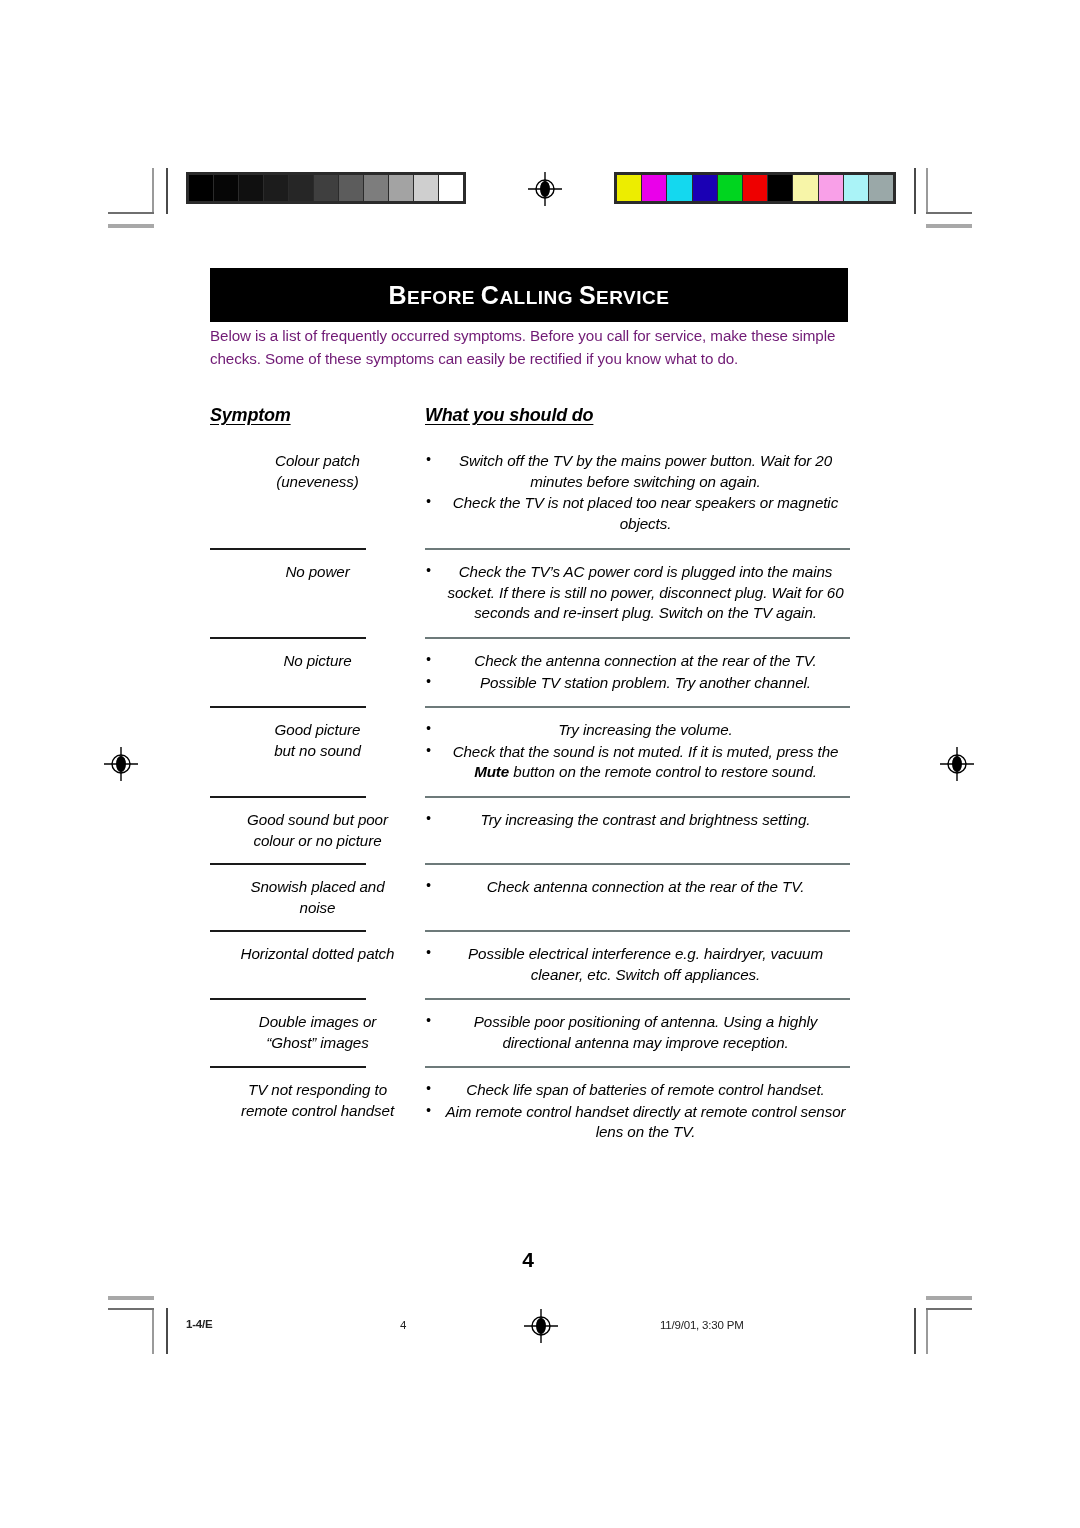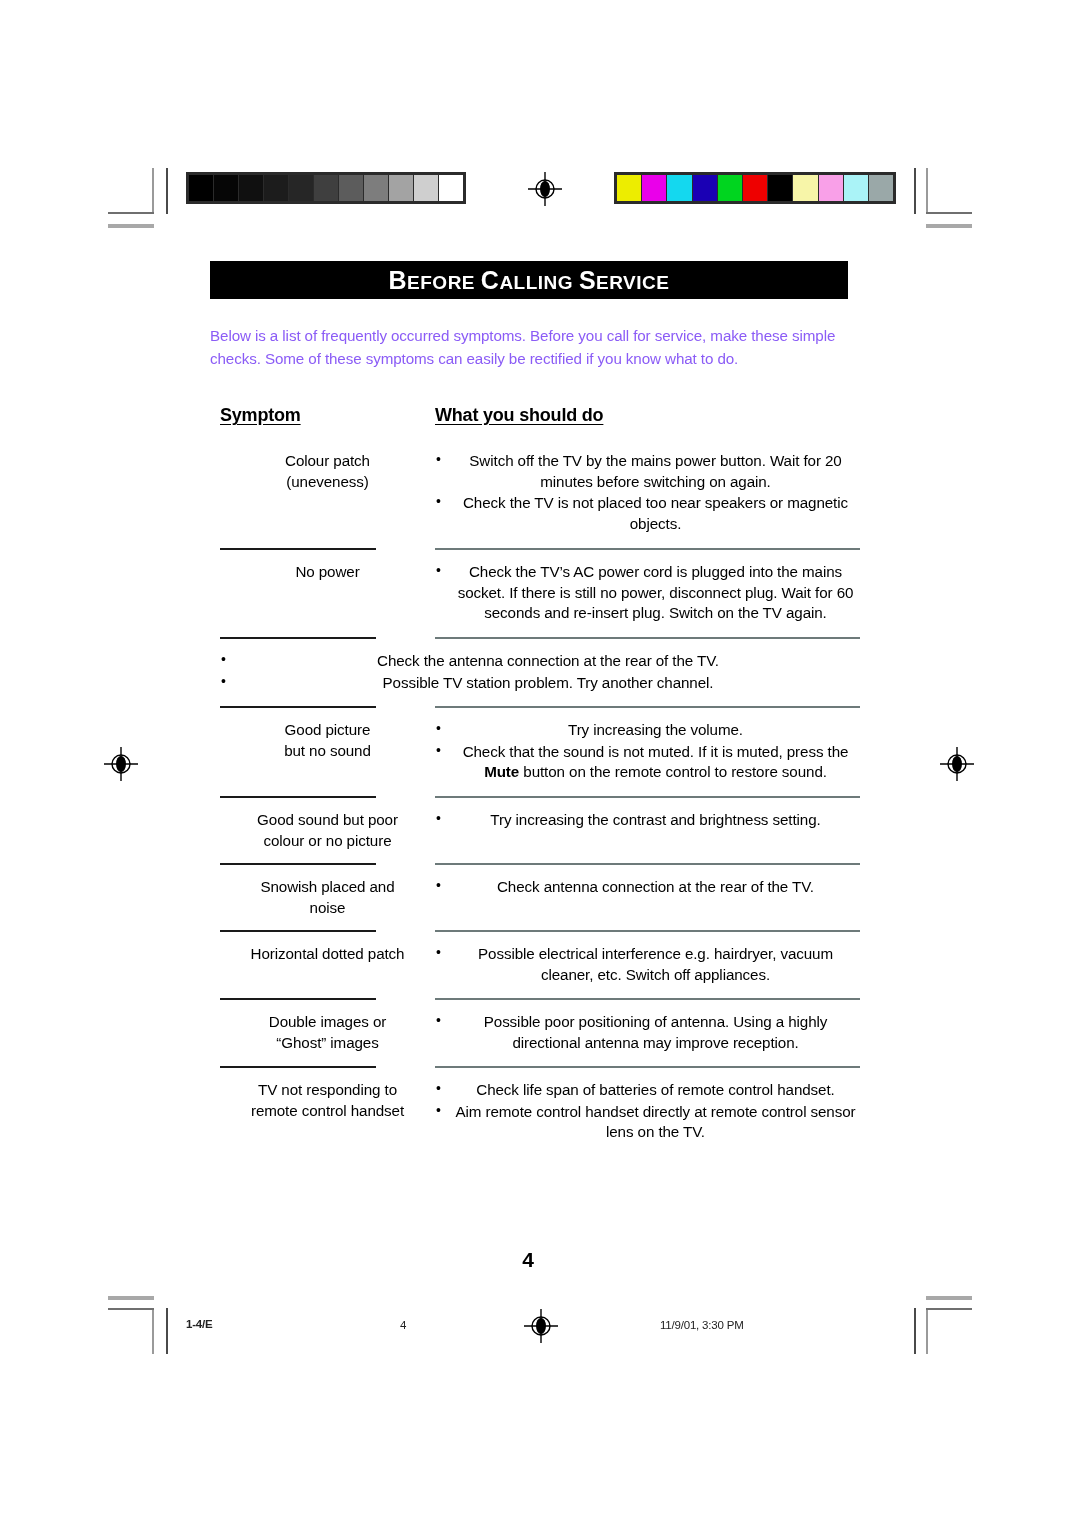--- a/index.html
+++ b/index.html
@@ -104,29 +104,30 @@
   }
   
   .title-banner .ttl .cap { font-size: 25px; }
   .title-banner .ttl .sc  { font-size: 19px; }
 
   
   .intro {
     position: absolute;
     font-size: 15.2px;
     line-height: 1.52;
-    color: #8b5cf6;
+    color: #701a75;
     letter-spacing: -0.1px;
   }
 
   .table {
     position: absolute;
-    left: 220px;
+    left: 210px;
     top: 405px;
     width: 640px;
+    font-style: italic;
   }
 
   .thead {
     display: flex;
     margin-bottom: 22px;
   }
   .th {
     font-size: 18px;
     font-weight: bold;
     letter-spacing: -0.2px;
@@ -276,21 +277,21 @@
   </div>
   <div class="reg-mark" style="left:940px; top:747px;">
     <svg width="34" height="34" viewBox="0 0 34 34">
       <line x1="17" y1="0" x2="17" y2="34" stroke="#000" stroke-width="1.4"></line>
       <line x1="0" y1="17" x2="34" y2="17" stroke="#000" stroke-width="1.4"></line>
       <circle cx="17" cy="17" r="9" fill="none" stroke="#000" stroke-width="1.4"></circle>
       <ellipse cx="17" cy="17" rx="5" ry="8" fill="#000"></ellipse>
     </svg>
   </div>
 
-  <div class="title-banner" style="left:210px; top:261px; width:638px; height:38px;">
+  <div class="title-banner" style="left:210px; top:268px; width:638px; height:54px;">
     <span class="ttl"><span class="cap">B</span><span class="sc">EFORE</span><span class="sc">&nbsp;</span><span class="cap">C</span><span class="sc">ALLING</span><span class="sc">&nbsp;</span><span class="cap">S</span><span class="sc">ERVICE</span></span>
   </div>
 
   <div class="intro" style="left:210px; top:324px; width:640px;">Below is a list of frequently occurred symptoms. Before you call for service, make these simple checks. Some of these symptoms can easily be rectified if you know what to do.</div>
 
   <div class="table" id="symptom-table">
     <div class="thead">
       <div class="th sym">Symptom</div>
       <div class="th act">What you should do</div>
     </div>
@@ -315,20 +316,23 @@
           </div>
           <div class="cell-act">
             <ul>
               <li>Check the TV’s AC power cord is plugged into the mains socket. If there is still no power, disconnect plug. Wait for 60 seconds and re-insert plug. Switch on the TV again.</li>
             </ul>
           </div>
           <div class="rule-sym" style="bottom: 10px;"></div>
           <div class="rule-act" style="bottom: 10px;"></div>
         </div>
         <div class="row" style="min-height: 69px;">
+          <div class="cell-sym">
+            <div>No picture</div>
+          </div>
           <div class="cell-act">
             <ul>
               <li>Check the antenna connection at the rear of the TV.</li>
               <li>Possible TV station problem. Try another channel.</li>
             </ul>
           </div>
           <div class="rule-sym" style="bottom: 10px;"></div>
           <div class="rule-act" style="bottom: 10px;"></div>
         </div>
         <div class="row" style="min-height: 90px;">

